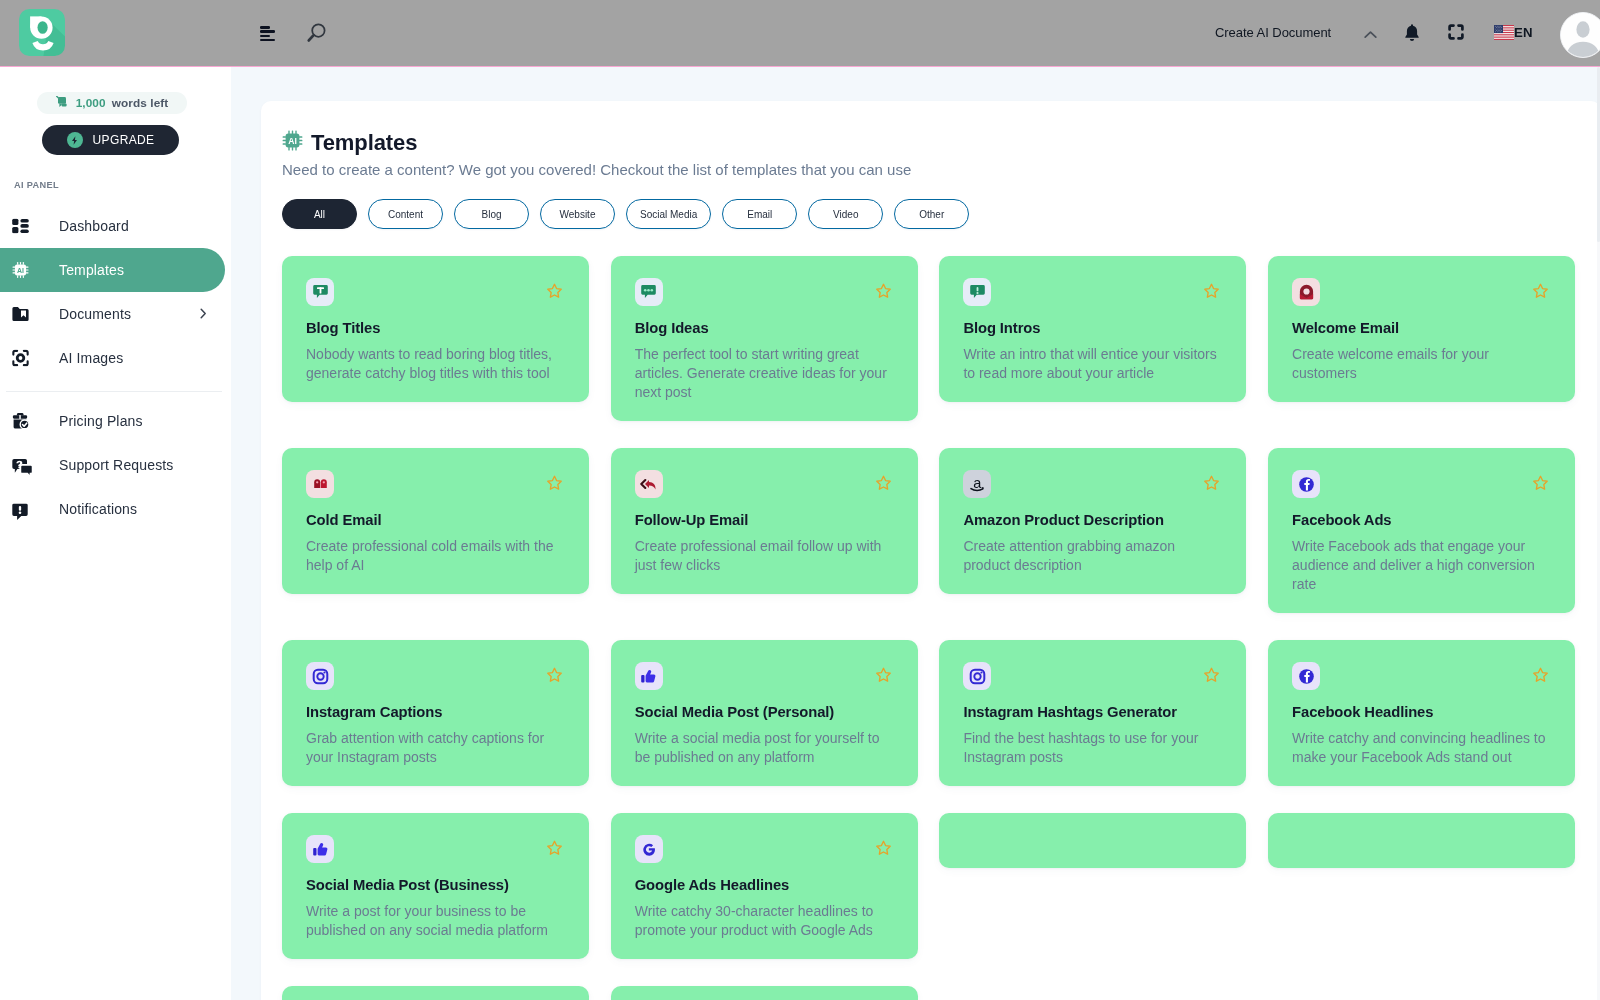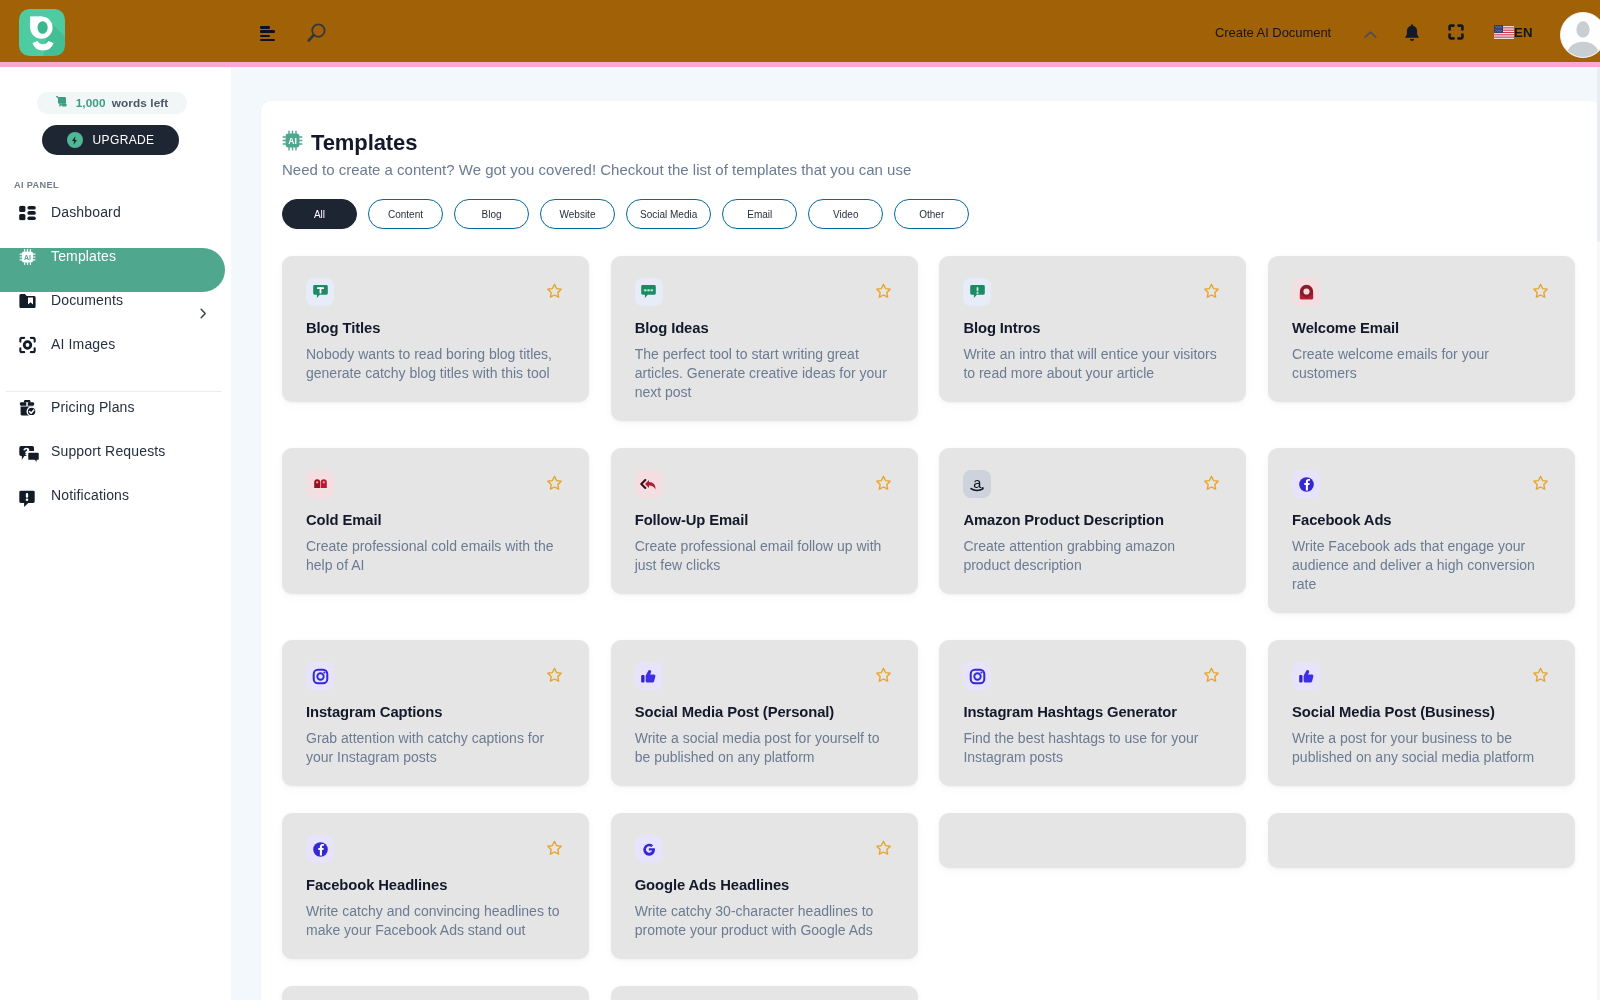--- a/index.html
+++ b/index.html
@@ -1,20 +1,20 @@
 <!DOCTYPE html>
 <html><head>
 <meta charset="utf-8">
 <style>
   *{box-sizing:border-box;margin:0;padding:0;}
   html,body{width:1600px;height:1000px;overflow:hidden;}
   body{font-family:"Liberation Sans",sans-serif;background:#fff;color:#18212f;-webkit-font-smoothing:antialiased;}
 
   
-  .topbar{position:absolute;left:0;top:0;width:1600px;height:67px;background:#a16207;border-bottom:5px solid #f9a8d4;z-index:20;}
+  .topbar{position:absolute;left:0;top:0;width:1600px;height:67px;background:#a3a3a3;border-bottom:1px solid #f9a8d4;z-index:20;}
   .logo{position:absolute;left:19px;top:9px;width:47px;height:47px;}
   .hamb{position:absolute;left:260px;top:26px;width:15px;height:15px;cursor:pointer;}
   .hamb i{display:block;height:2.5px;border-radius:1.3px;background:#0d1220;margin-bottom:1.8px;}
   .hamb i:nth-child(1){width:10px;}
   .hamb i:nth-child(2){width:15px;}
   .hamb i:nth-child(3){width:10px;}
   .hamb i:nth-child(4){width:15px;margin-bottom:0;}
   .searchbtn{position:absolute;left:306px;top:20px;width:24px;height:24px;cursor:pointer;}
 
   
@@ -30,21 +30,21 @@
   
   .sidebar{position:absolute;left:0;top:67px;width:231px;height:933px;background:#fff;z-index:12;}
   .wordsbadge{position:absolute;left:37px;top:25px;width:150px;height:22px;border-radius:11px;background:#f1f7f6;display:flex;align-items:center;justify-content:center;gap:6px;}
   .wb-num{font-size:11.8px;font-weight:700;color:#3d9d80;letter-spacing:.1px;}
   .wb-lbl{font-size:11.8px;font-weight:700;color:#4c5766;letter-spacing:.1px;}
   .upgrade{position:absolute;left:42px;top:58px;width:137px;height:30px;border-radius:15px;background:#1f2633;display:flex;align-items:center;justify-content:center;gap:9.5px;cursor:pointer;}
   .upgrade .ico{width:16.5px;height:16.5px;border-radius:50%;background:#4eb793;display:flex;align-items:center;justify-content:center;flex:0 0 16.5px;}
   .upgrade .txt{font-size:12px;font-weight:400;color:#fff;letter-spacing:.35px;}
   .panel-label{position:absolute;left:14px;top:113px;font-size:9.2px;font-weight:700;color:#727c8a;letter-spacing:.35px;}
   .navlist{position:absolute;left:0;top:137px;width:231px;}
-  .navitem{position:relative;height:44px;display:flex;padding-left:19px;cursor:pointer;border-radius:0 22px 22px 0;width:225px;}
+  .navitem{position:relative;height:44px;display:flex;align-items:center;padding-left:12px;cursor:pointer;border-radius:0 22px 22px 0;width:225px;gap:15px;}
   .navitem.active{background:#4fa78e;}
   .navitem .nico{width:17px;height:17px;flex:0 0 17px;display:block;position:relative;overflow:visible;}
   .navitem .nico svg{position:absolute;left:0;top:50%;transform:translateY(-50%);}
   .navitem[data-name="sidebar-item-support-requests"] .nico svg{transform:translateY(-50%) translateY(3px);}
   .navitem[data-name="sidebar-item-notifications"] .nico svg{transform:translateY(-50%) translateY(3px);}
   .navitem .nlbl{margin-left:15px;font-size:14px;font-weight:400;color:#27303f;letter-spacing:.15px;}
   .navitem.active .nlbl{color:#fff;}
   .navitem .chev{position:absolute;left:199px;top:13px;width:9px;height:11px;}
   .navdiv{position:absolute;left:6px;top:324px;width:216px;height:1px;background:#ebeef1;}
   .navlist2{position:absolute;left:0;top:332px;width:231px;}
@@ -53,21 +53,21 @@
   .main{position:absolute;left:231px;top:67px;width:1369px;height:933px;background:#f3f8fc;overflow:hidden;}
   .panel{position:absolute;left:30px;top:34px;width:1340px;height:1400px;background:#fff;border-radius:10px;box-shadow:0 1px 3px rgba(40,60,90,.04);}
   .ptitle-row{position:absolute;left:21px;top:29px;display:flex;align-items:center;gap:8px;}
   .ptitle{font-size:22px;font-weight:700;color:#13192a;letter-spacing:-.1px;line-height:1;}
   .psub{position:absolute;left:21px;top:58px;font-size:15px;font-weight:400;color:#6b7b92;letter-spacing:0;line-height:1.4;}
   .chips{position:absolute;left:21px;top:98px;display:flex;gap:11px;}
   .chip{height:30px;min-width:75px;border-radius:15px;background:#fff;border:1px solid #0369a1;display:flex;align-items:center;justify-content:center;padding:4px 13px;font-size:10px;font-weight:400;color:#262f3e;cursor:pointer;box-shadow:0 1px 2px rgba(40,60,90,.05);}
   .chip.active{background:#1d2533;border-color:#1d2533;color:#fff;font-weight:500;}
 
   .grid{position:absolute;left:21px;top:155px;width:1294px;display:grid;grid-template-columns:repeat(4,307px);column-gap:21.7px;row-gap:27px;align-items:start;}
-  .card{background:#e5e5e5;border-radius:10px;box-shadow:0 1px 3px rgba(60,80,110,.055), 0 3px 10px rgba(60,80,110,.035);padding:22px 24px 19px 24px;position:relative;}
+  .card{background:#86efac;border-radius:10px;box-shadow:0 1px 3px rgba(60,80,110,.055), 0 3px 10px rgba(60,80,110,.035);padding:22px 24px 19px 24px;position:relative;}
   .card .cico{width:28px;height:28px;border-radius:8px;display:flex;align-items:center;justify-content:center;}
   .card .star{position:absolute;left:264px;top:27px;width:17px;height:17px;cursor:pointer;}
   .card .ctitle{margin-top:14px;font-size:14.8px;font-weight:700;color:#13192a;letter-spacing:-.1px;line-height:17px;}
   .card .cdesc{margin-top:8px;font-size:14px;font-weight:400;color:#6b7b92;line-height:19px;width:258px;}
 
   
   .vscroll{position:absolute;left:1597px;top:67px;width:3px;height:933px;background:#f7f8fa;z-index:18;}
   .vthumb{position:absolute;left:0px;top:0px;width:3px;height:175px;border-radius:2px;background:#e9edf1;}
 </style>
 </head>
@@ -478,44 +478,44 @@
               <circle cx="12.5" cy="4.5" r="1.1" fill="#3328d4"></circle>
             </svg>
           </div>
           <div class="star" data-name="favorite-star-icon"><svg width="17" height="17" viewBox="0 0 17 17" fill="none">
               <path d="M8.5 1.3 L10.56 5.55 L15.2 6.25 L11.85 9.55 L12.64 14.2 L8.5 12.0 L4.36 14.2 L5.15 9.55 L1.8 6.25 L6.44 5.55 Z" stroke="#e6a32a" stroke-width="1.35" stroke-linejoin="round"></path>
             </svg></div>
           <div class="ctitle" data-name="template-title">Instagram Hashtags Generator</div>
           <div class="cdesc" data-name="template-description">Find the best hashtags to use for your Instagram posts</div>
         </div>
         <div class="card" data-name="template-card">
+          <div class="cico" data-name="facebook-icon" style="background:#e7e3fa">
+            <svg width="17" height="17" viewBox="0 0 17 17">
+              <circle cx="8.5" cy="8.5" r="7.3" fill="#3328d4"></circle>
+              <path d="M9.95 9.0h1.45l.26-2.0H9.95V5.73c0-.58.16-.97.99-.97h1.02V2.98a13.4 13.4 0 0 0-1.53-.08c-1.53 0-2.56.92-2.56 2.62V7.0H6.3V9.0h1.57v5.6h2.08z" fill="#fff"></path>
+            </svg>
+          </div>
+          <div class="star" data-name="favorite-star-icon"><svg width="17" height="17" viewBox="0 0 17 17" fill="none">
+              <path d="M8.5 1.3 L10.56 5.55 L15.2 6.25 L11.85 9.55 L12.64 14.2 L8.5 12.0 L4.36 14.2 L5.15 9.55 L1.8 6.25 L6.44 5.55 Z" stroke="#e6a32a" stroke-width="1.35" stroke-linejoin="round"></path>
+            </svg></div>
+          <div class="ctitle" data-name="template-title">Facebook Headlines</div>
+          <div class="cdesc" data-name="template-description">Write catchy and convincing headlines to make your Facebook Ads stand out</div>
+        </div>
+        <div class="card" data-name="template-card">
           <div class="cico" data-name="thumbs-up-icon" style="background:#e7e3fa">
             <svg width="17" height="17" viewBox="0 0 17 17">
               <rect x="1.2" y="6.9" width="3.3" height="7.6" rx="1.0" fill="#2f21cf"></rect>
               <path d="M5.6 7.7 L8.4 2.5 a1.65 1.65 0 0 1 2.7 1.8 L10.1 6.5 h3.7 a1.6 1.6 0 0 1 1.55 2.0 l-1.25 4.7 a1.6 1.6 0 0 1-1.55 1.2 H6.9 a1.3 1.3 0 0 1-1.3-1.3z" fill="#3d2ee8"></path>
             </svg>
           </div>
           <div class="star" data-name="favorite-star-icon"><svg width="17" height="17" viewBox="0 0 17 17" fill="none">
               <path d="M8.5 1.3 L10.56 5.55 L15.2 6.25 L11.85 9.55 L12.64 14.2 L8.5 12.0 L4.36 14.2 L5.15 9.55 L1.8 6.25 L6.44 5.55 Z" stroke="#e6a32a" stroke-width="1.35" stroke-linejoin="round"></path>
             </svg></div>
           <div class="ctitle" data-name="template-title">Social Media Post (Business)</div>
           <div class="cdesc" data-name="template-description">Write a post for your business to be published on any social media platform</div>
-        </div>
-        <div class="card" data-name="template-card">
-          <div class="cico" data-name="facebook-icon" style="background:#e7e3fa">
-            <svg width="17" height="17" viewBox="0 0 17 17">
-              <circle cx="8.5" cy="8.5" r="7.3" fill="#3328d4"></circle>
-              <path d="M9.95 9.0h1.45l.26-2.0H9.95V5.73c0-.58.16-.97.99-.97h1.02V2.98a13.4 13.4 0 0 0-1.53-.08c-1.53 0-2.56.92-2.56 2.62V7.0H6.3V9.0h1.57v5.6h2.08z" fill="#fff"></path>
-            </svg>
-          </div>
-          <div class="star" data-name="favorite-star-icon"><svg width="17" height="17" viewBox="0 0 17 17" fill="none">
-              <path d="M8.5 1.3 L10.56 5.55 L15.2 6.25 L11.85 9.55 L12.64 14.2 L8.5 12.0 L4.36 14.2 L5.15 9.55 L1.8 6.25 L6.44 5.55 Z" stroke="#e6a32a" stroke-width="1.35" stroke-linejoin="round"></path>
-            </svg></div>
-          <div class="ctitle" data-name="template-title">Facebook Headlines</div>
-          <div class="cdesc" data-name="template-description">Write catchy and convincing headlines to make your Facebook Ads stand out</div>
         </div>
         <div class="card" data-name="template-card">
           <div class="cico" data-name="google-icon" style="background:#e7e3fa">
             <svg width="17" height="17" viewBox="0 0 17 17">
               <path d="M8.85 7.25v2.35h3.35a2.95 2.95 0 0 1-2.95 2.15 3.25 3.25 0 1 1 2.1-5.7l1.75-1.75a5.9 5.9 0 1 0-3.85 10.35 5.6 5.6 0 0 0 5.7-5.9c0-.5-.05-.9-.13-1.5z" fill="#3328d4"></path>
             </svg>
           </div>
           <div class="star" data-name="favorite-star-icon"><svg width="17" height="17" viewBox="0 0 17 17" fill="none">
               <path d="M8.5 1.3 L10.56 5.55 L15.2 6.25 L11.85 9.55 L12.64 14.2 L8.5 12.0 L4.36 14.2 L5.15 9.55 L1.8 6.25 L6.44 5.55 Z" stroke="#e6a32a" stroke-width="1.35" stroke-linejoin="round"></path>
             </svg></div>

